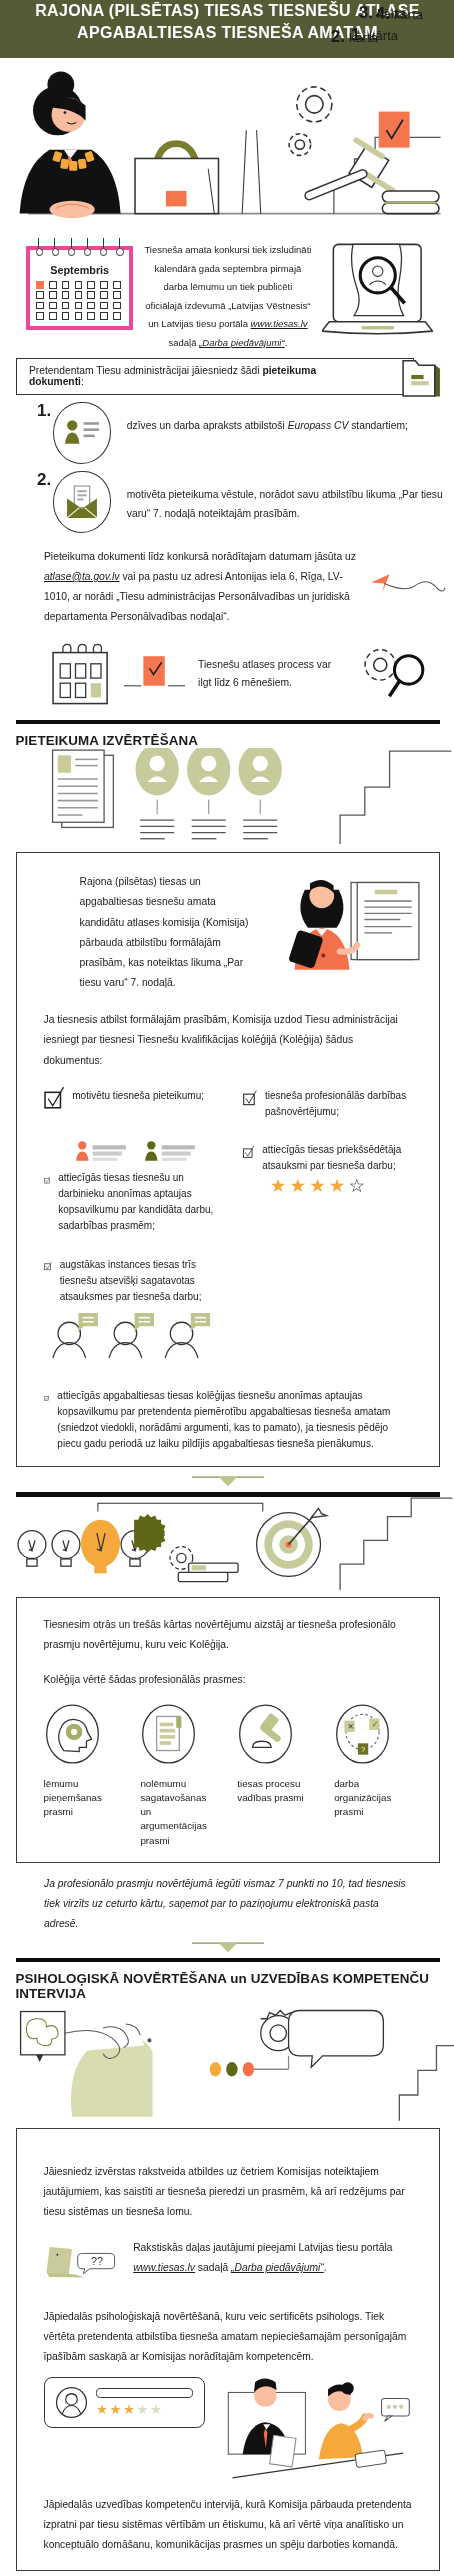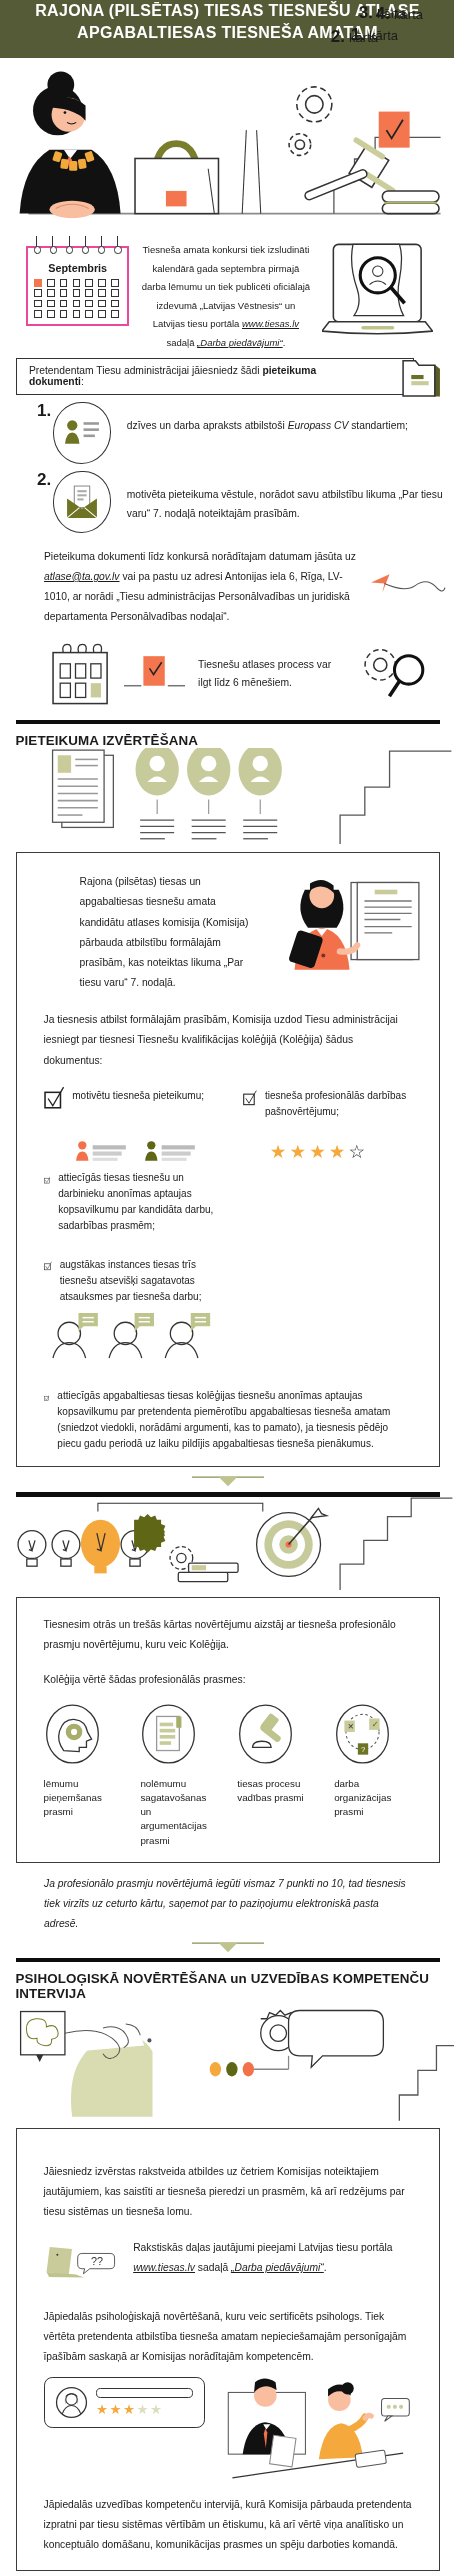--- a/index.html
+++ b/index.html
@@ -9,21 +9,21 @@
   
   .band{background:#565B37;height:58px;display:flex;flex-direction:column;justify-content:flex-start;align-items:center;}
   .band .t{color:#fff;font-weight:700;font-size:16px;line-height:1.35;letter-spacing:0.3px;text-align:center;}
 
   
   .hero{height:169px;position:relative;}
   .hero svg{position:absolute;inset:0;}
 
   
   .intro{display:flex;gap:10.3px;padding:8.2px 21.6px 0 26px;height:109px;align-items:flex-start;}
-  .cal{width:87px;border:2px solid #ec4899;background:#fff;position:relative;padding:13.4px 6.2px 6.2px;margin-top:11.3px;}
+  .cal{width:87px;border:4px solid #ec4899;background:#fff;position:relative;padding:13.4px 6.2px 6.2px;margin-top:11.3px;}
   .cal .hooks{position:absolute;top:-12.4px;left:4.1px;right:4.1px;display:flex;justify-content:space-between;}
   .cal .hooks i{display:block;width:5.2px;height:17.5px;border-left:1px solid #333;position:relative;margin-left:4.1px;}
   .cal .hooks i::after{content:"";position:absolute;bottom:0;left:-3.6px;width:5.2px;height:5.2px;border:1px solid #333;border-radius:50%;background:#fff;}
   .cal .month{font-weight:700;font-size:10.8px;text-align:center;margin-bottom:5.2px;}
   .cal .grid{display:grid;grid-template-columns:repeat(7,1fr);gap:2.6px;}
   .cal .d{width:7.7px;height:7.7px;border:1px solid #333;box-sizing:border-box;}
   .cal .d.first{background:#F4764F;border-color:#F4764F;}
   .intro-text{flex:1;text-align:center;font-size:9.5px;line-height:1.95;padding-top:6.2px;}
   .lnk{font-style:italic;text-decoration:underline;color:#1b1b1b;cursor:pointer;}
 
@@ -393,20 +393,27 @@
         <div class="chk-item">
           <svg width="20.6" height="24" viewBox="0 0 40 46">
               <rect x="2" y="12" width="30" height="30" fill="none" stroke="#222" stroke-width="3"></rect>
               <path d="M8 24 l9 14 L38 2" fill="none" stroke="#222" stroke-width="2.5"></path>
             </svg>
           <span class="txt">attiecīgās tiesas tiesnešu un darbinieku anonīmas aptaujas kopsavilkumu par kandidāta darbu, sadarbības prasmēm;</span>
         </div>
       </div>
 
       <div>
+        <div class="chk-item">
+          <svg width="20.6" height="24" viewBox="0 0 40 46">
+              <rect x="2" y="12" width="30" height="30" fill="none" stroke="#222" stroke-width="3"></rect>
+              <path d="M8 24 l9 14 L38 2" fill="none" stroke="#222" stroke-width="2.5"></path>
+            </svg>
+          <span class="txt">attiecīgās tiesas priekšsēdētāja atsauksmi par tiesneša darbu;</span>
+        </div>
         <div class="stars"><span class="f">★★★★</span><span class="e">☆</span></div>
       </div>
       <div>
         <div class="chk-item">
           <svg width="20.6" height="24" viewBox="0 0 40 46">
               <rect x="2" y="12" width="30" height="30" fill="none" stroke="#222" stroke-width="3"></rect>
               <path d="M8 24 l9 14 L38 2" fill="none" stroke="#222" stroke-width="2.5"></path>
             </svg>
           <span class="txt">augstākas instances tiesas trīs tiesnešu atsevišķi sagatavotas atsauksmes par tiesneša darbu;</span>
         </div>

